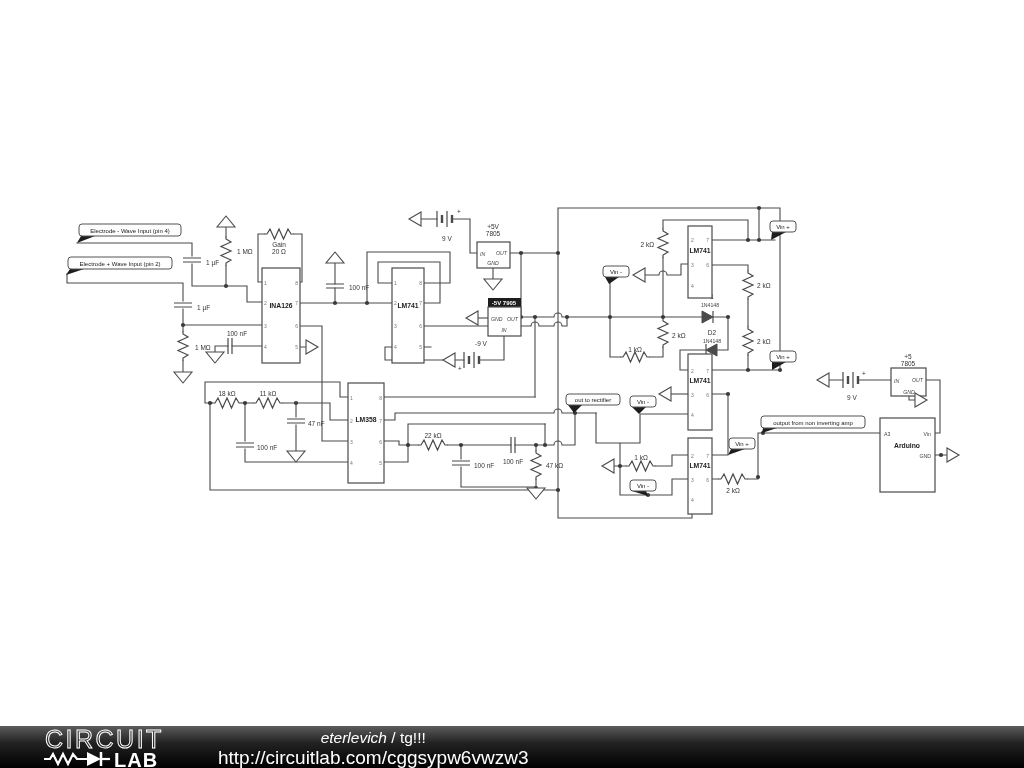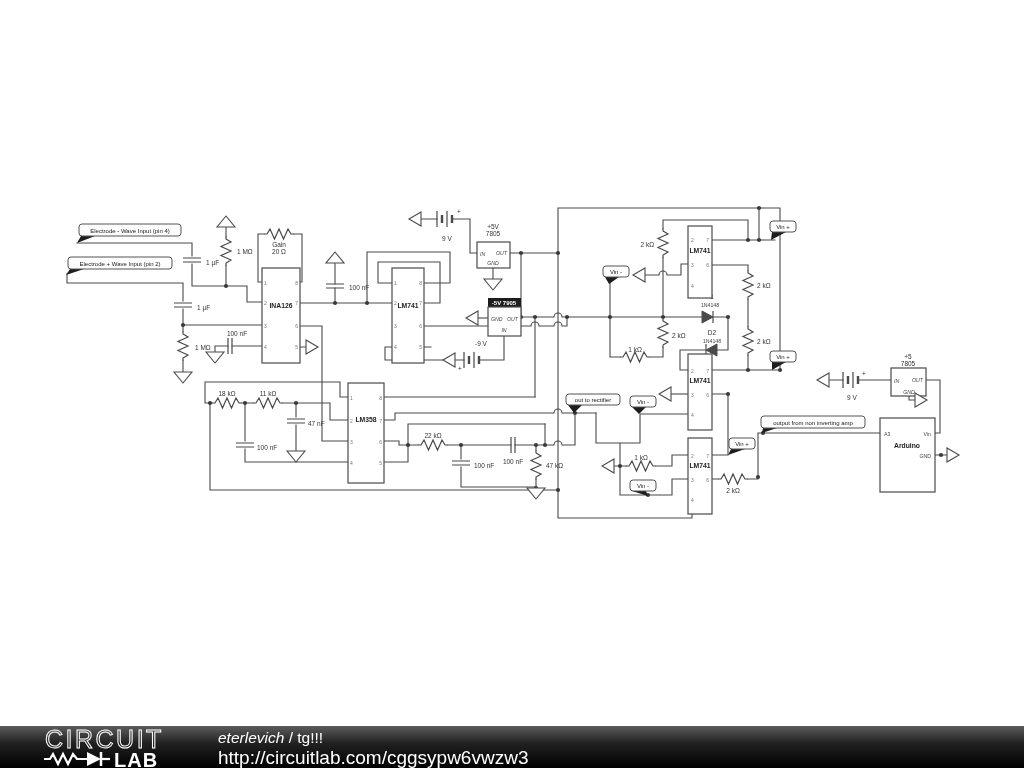--- a/index.html
+++ b/index.html
@@ -16,21 +16,21 @@
   .lbl{font-size:6.5px;fill:#333;}
   .pin{font-size:5px;fill:#777;}
   .icn{font-size:6.8px;font-weight:bold;fill:#222;}
   .sm{font-size:5.2px;fill:#444;}
   .flagbox{fill:#fdfdfd;stroke:#555;stroke-width:1;}
   .flagtxt{font-size:6px;fill:#222;}
   .tail{fill:#1d1d1d;}
   .hdr{fill:#1d1d1d;}
   .hdrtxt{font-size:6px;font-weight:bold;fill:#fff;}
   .footer{position:absolute;left:0;top:726px;width:1024px;height:42px;
-          background:linear-gradient(180deg,#5c5c5c 0%,#222 40%,#000 100%);}
+          background:linear-gradient(180deg,#5c5c5c 0%,#222 40%,#000 100%);text-align:center;}
   .brand{position:absolute;left:42px;top:1px;}
   .credit{position:absolute;left:218px;top:3px;color:#fff;font-size:15.5px;line-height:1.17;}
   .credit .url{font-size:19px;}
   .credit i{margin-top:36px;}
   .credit b{font-weight:normal;}
 </style>
 </head>
 <body>
 
 <div class="stage">

